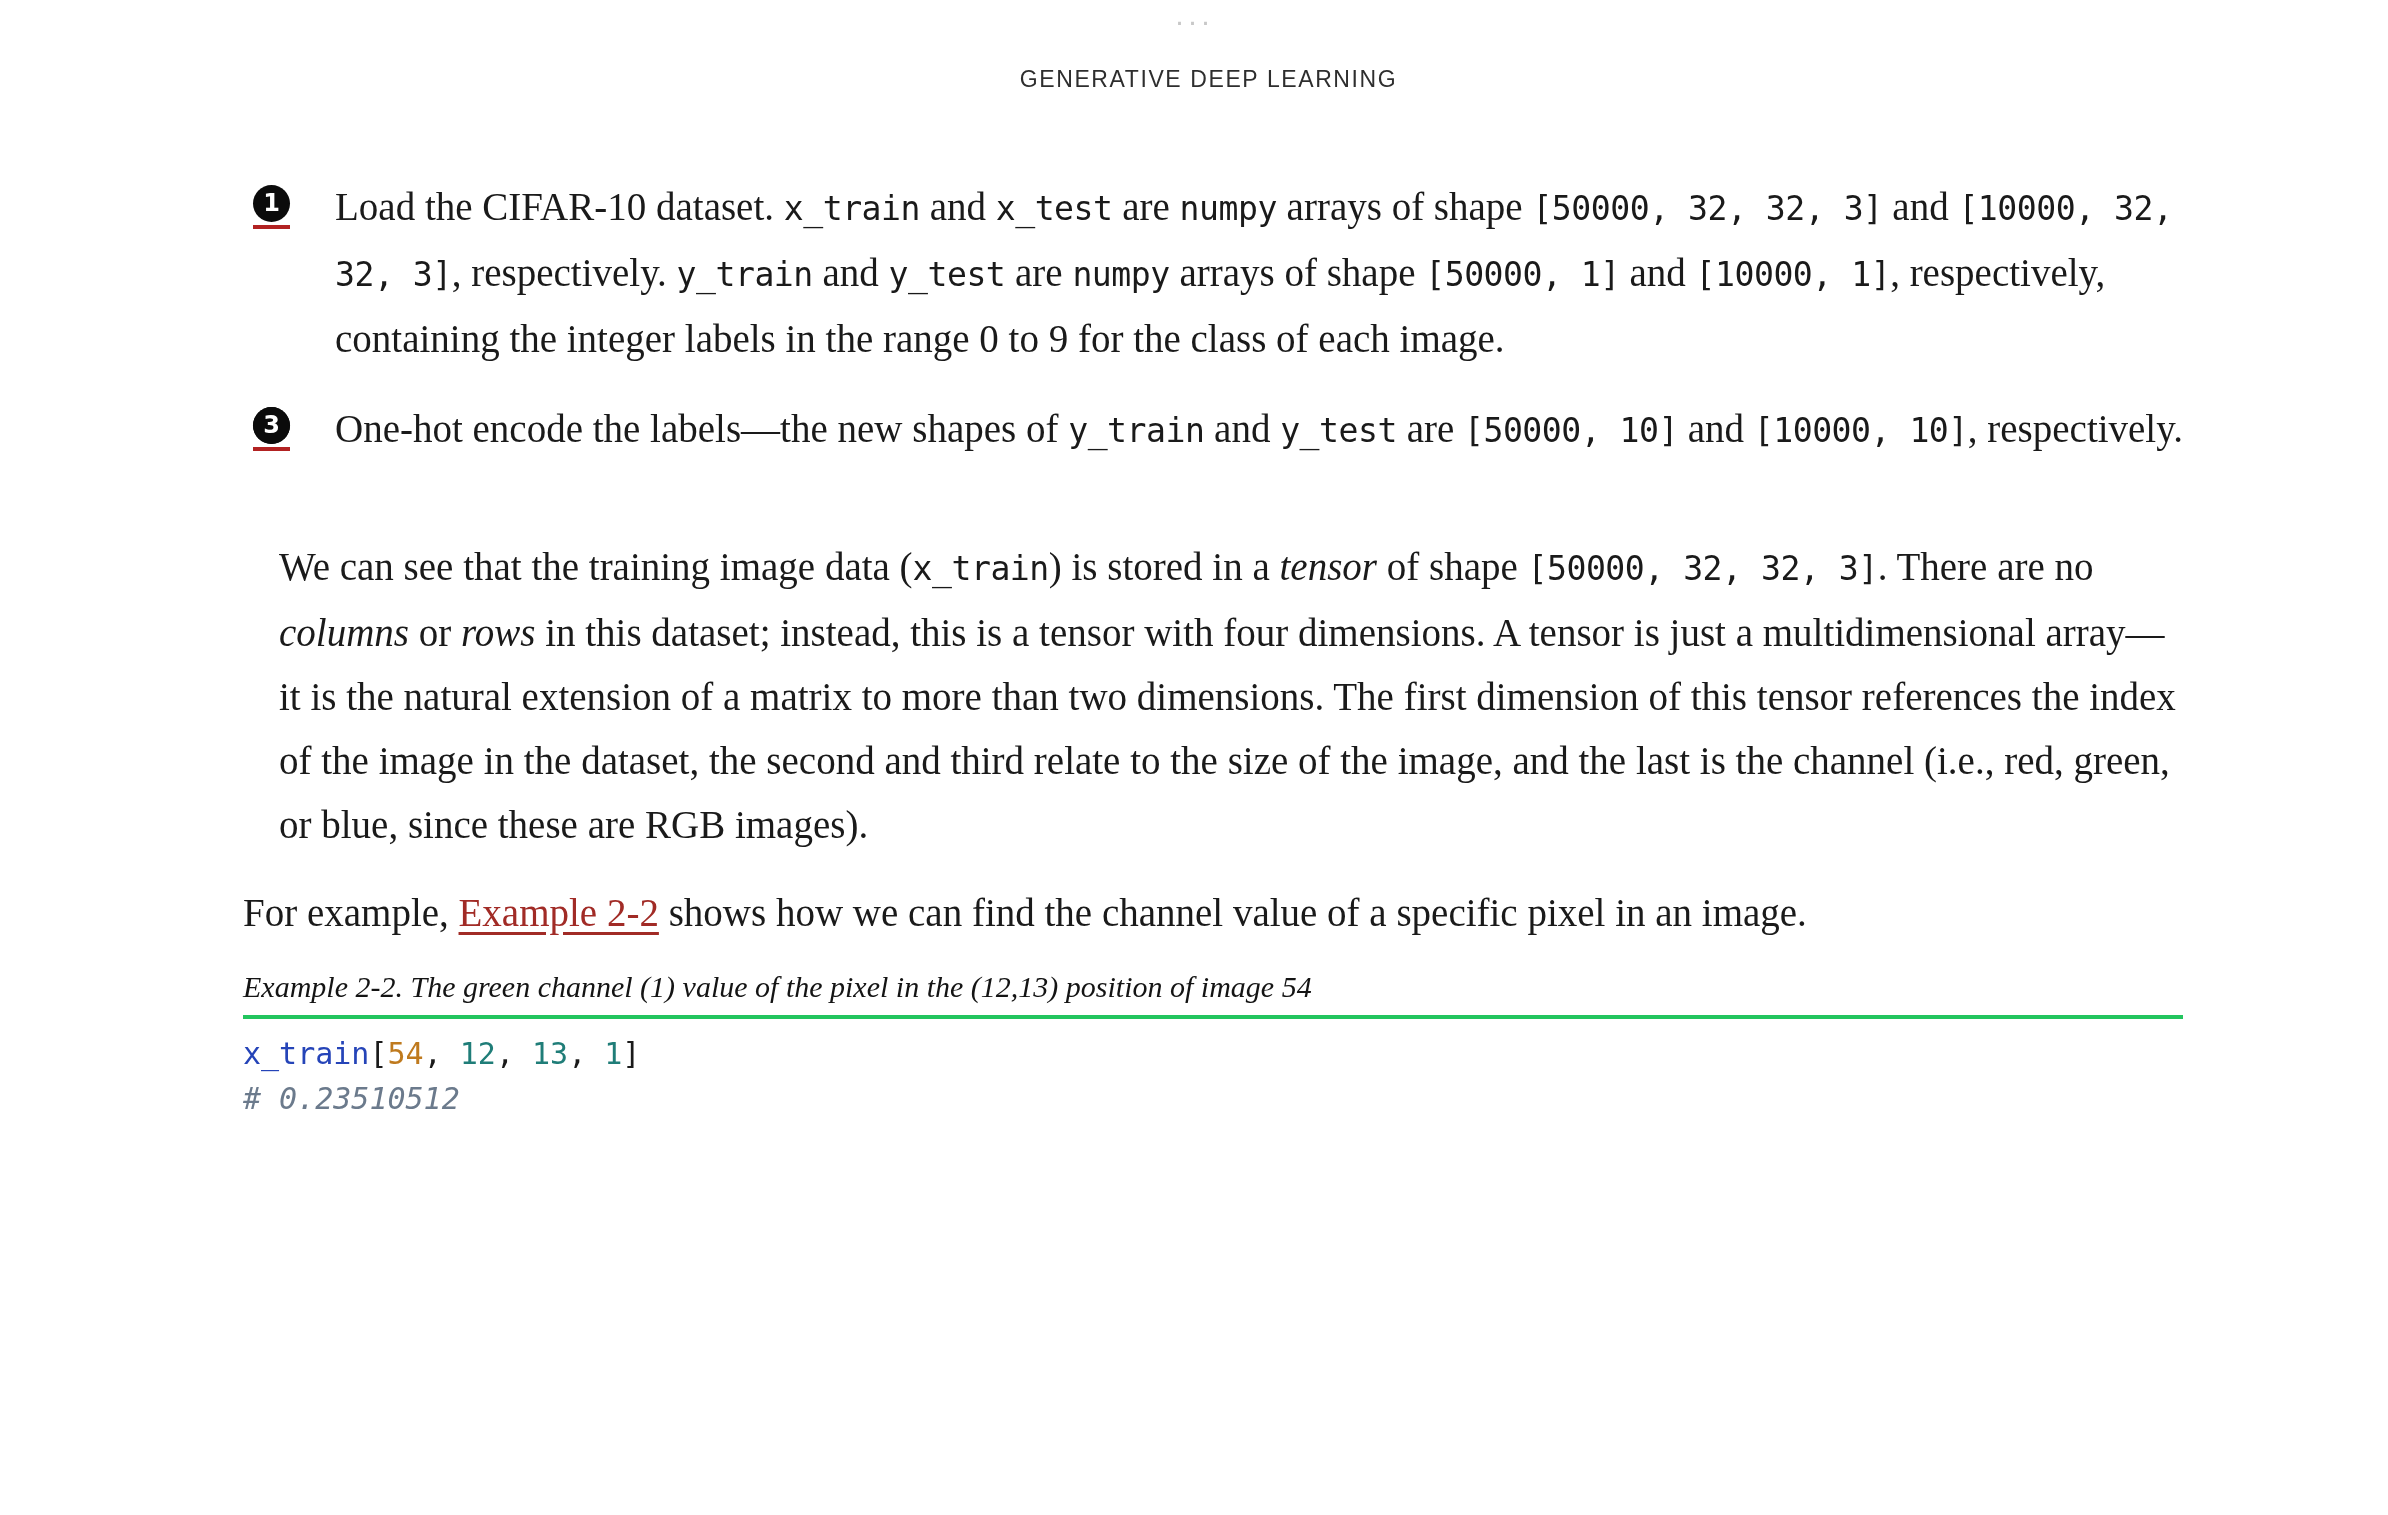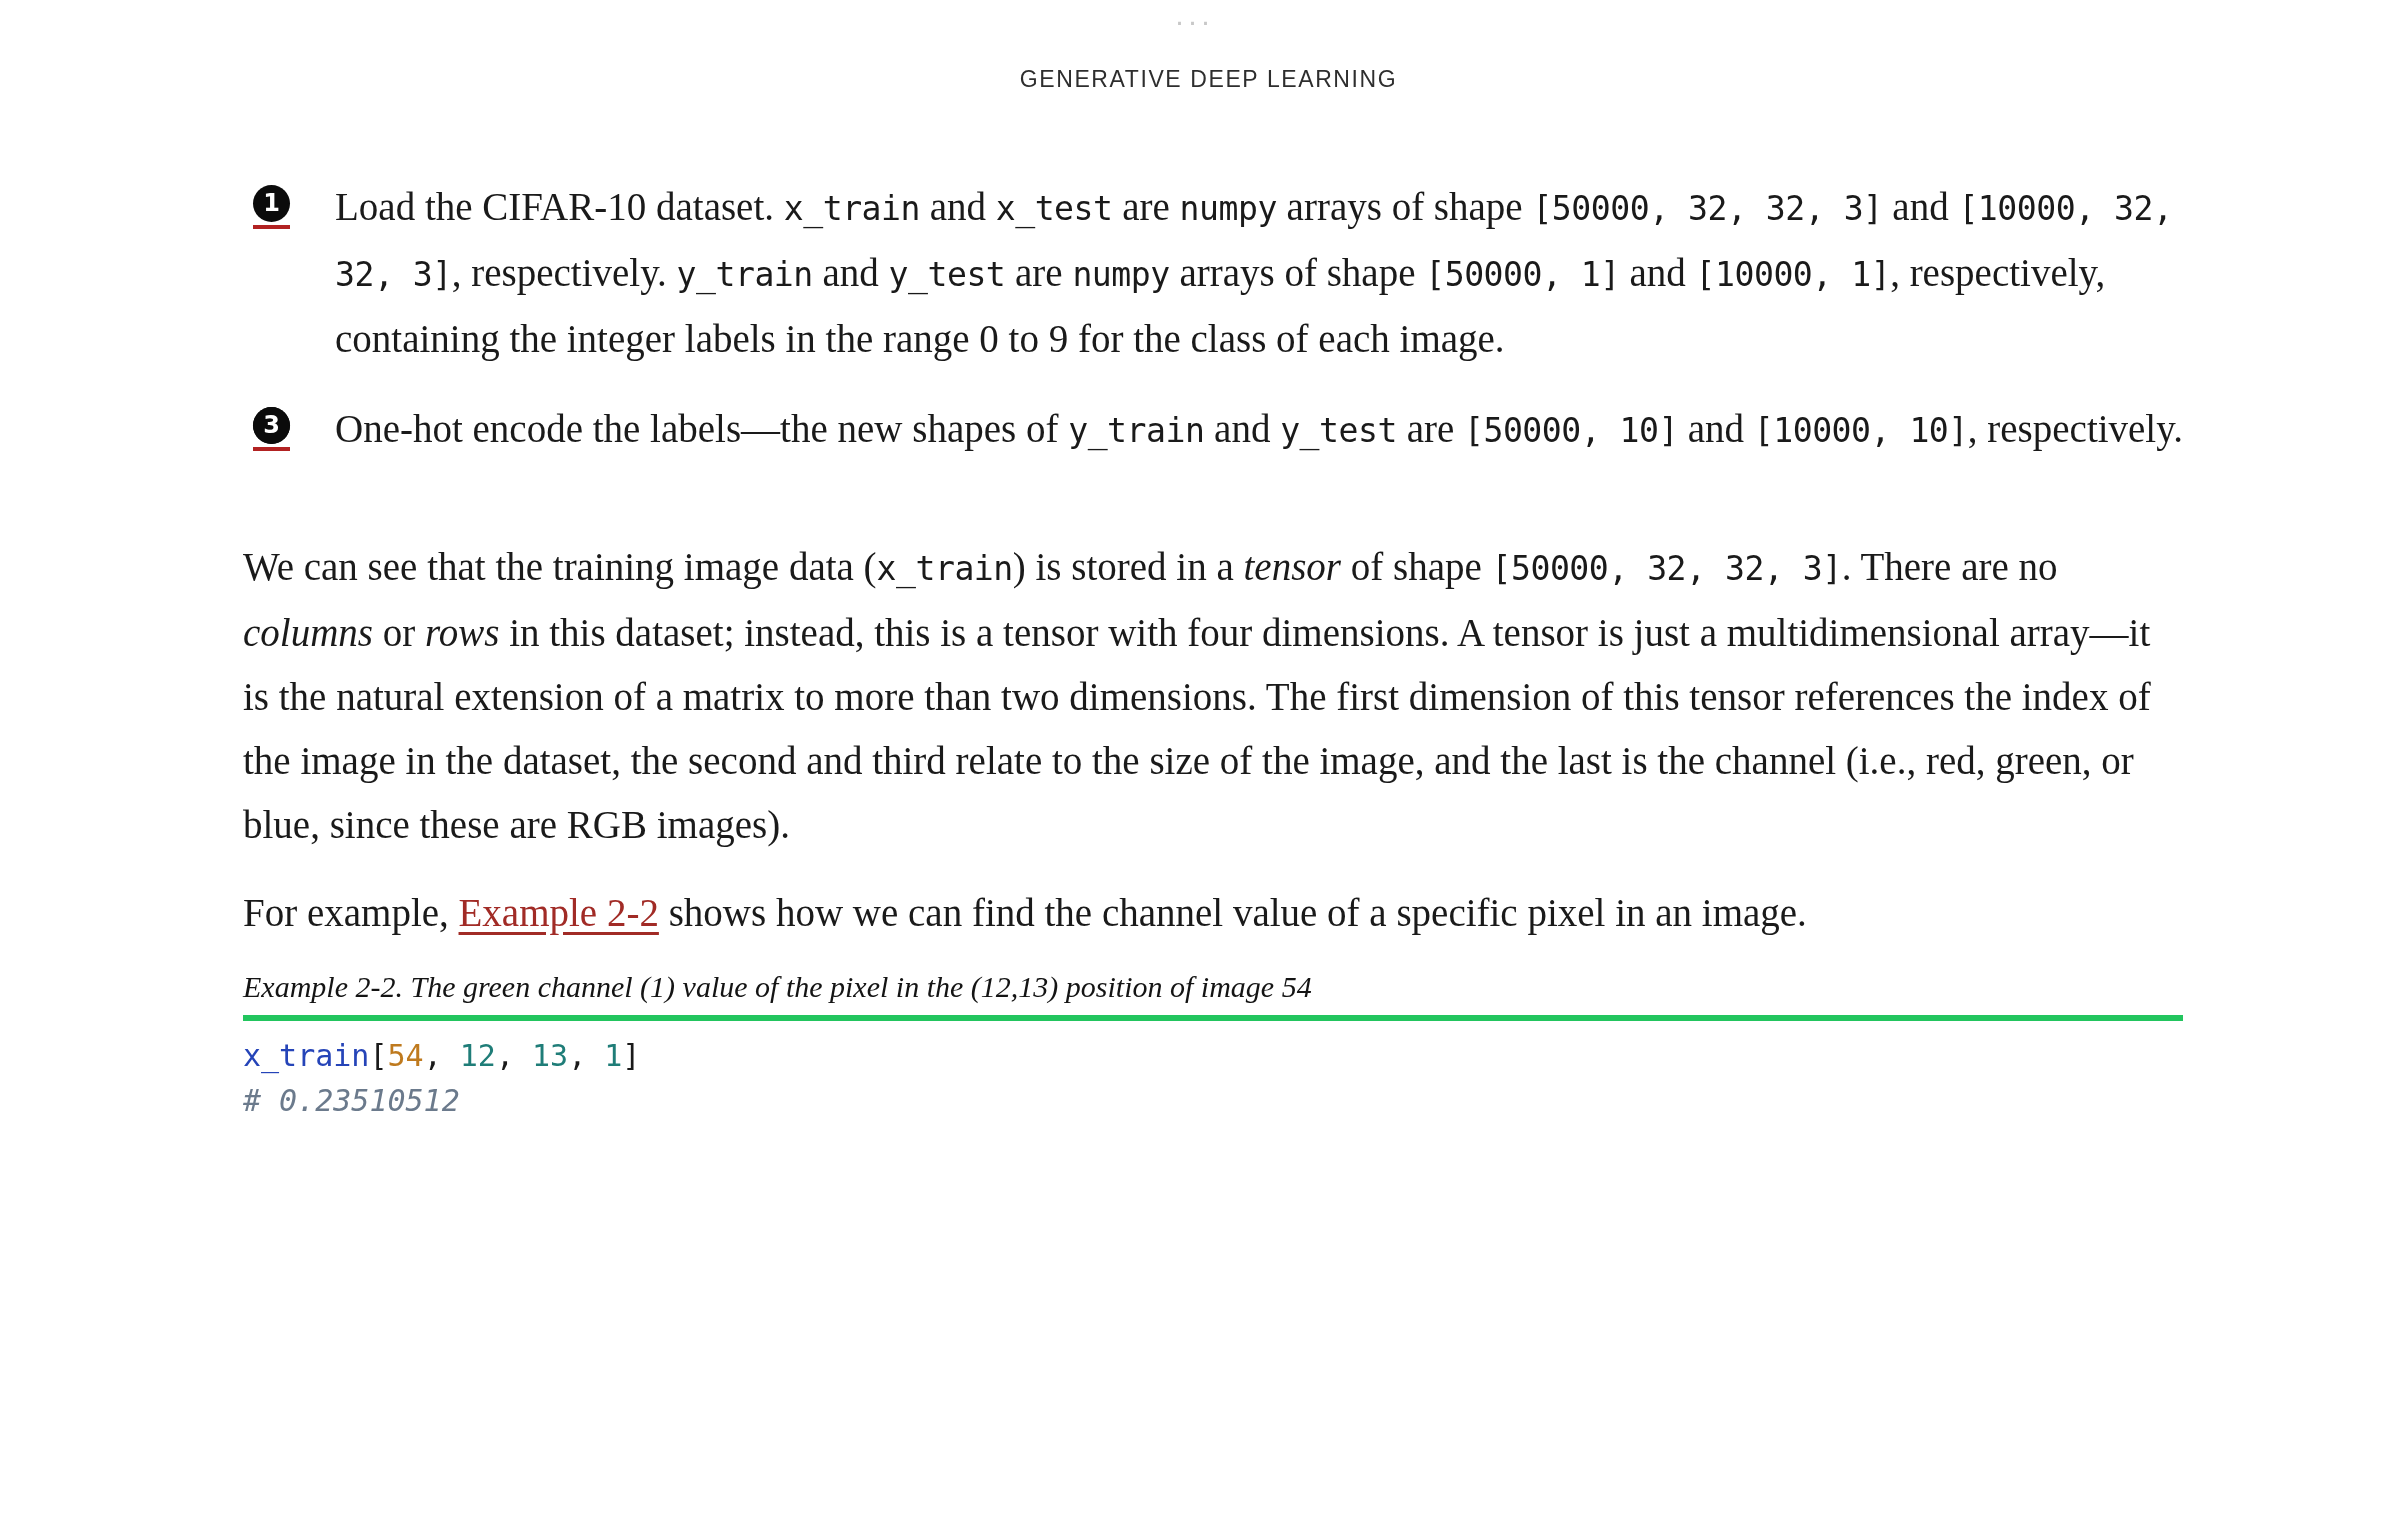--- a/index.html
+++ b/index.html
@@ -46,21 +46,21 @@
     display:block;
     width:37px; height:37px;
     background:#0b0b0b; border-radius:50%;
     color:#ffffff;
     font-family:"DejaVu Sans","Liberation Sans",sans-serif;
     font-weight:bold; font-size:24px; line-height:37px;
     text-align:center;
   }
 
   .para { margin-top:24px; }
-  .para-lead { margin-top:72px; }
+  .para-lead { margin-top:72px;margin-left:36px; }
 
   code.inline-code, .code-block {
     font-family:"DejaVu Sans Mono","Liberation Mono",monospace;
   }
   code.inline-code { font-size:0.85em; letter-spacing:-0.5px; }
 
   em { font-style:italic; }
 
   a.xref {
     color:var(--link, #a12b26);
@@ -68,21 +68,21 @@
     text-underline-offset:6px;
     cursor:pointer;
     font-family:Liberation Serif, serif;
   }
 
   .example-caption {
     margin-top:22px;
     font-style:italic;
     font-size:30px; line-height:40px;
     color:#141414;
-    border-bottom:6px solid #22c55e;
+    border-bottom:4px solid #22c55e;
     padding-bottom:8px;
   }
 
   .code-block { margin-top:12px; font-size:30px; line-height:45px; }
   .code-line { white-space:pre; }
 </style>
 </head>
 <body>
 
 <div class="top-dots">···</div>

